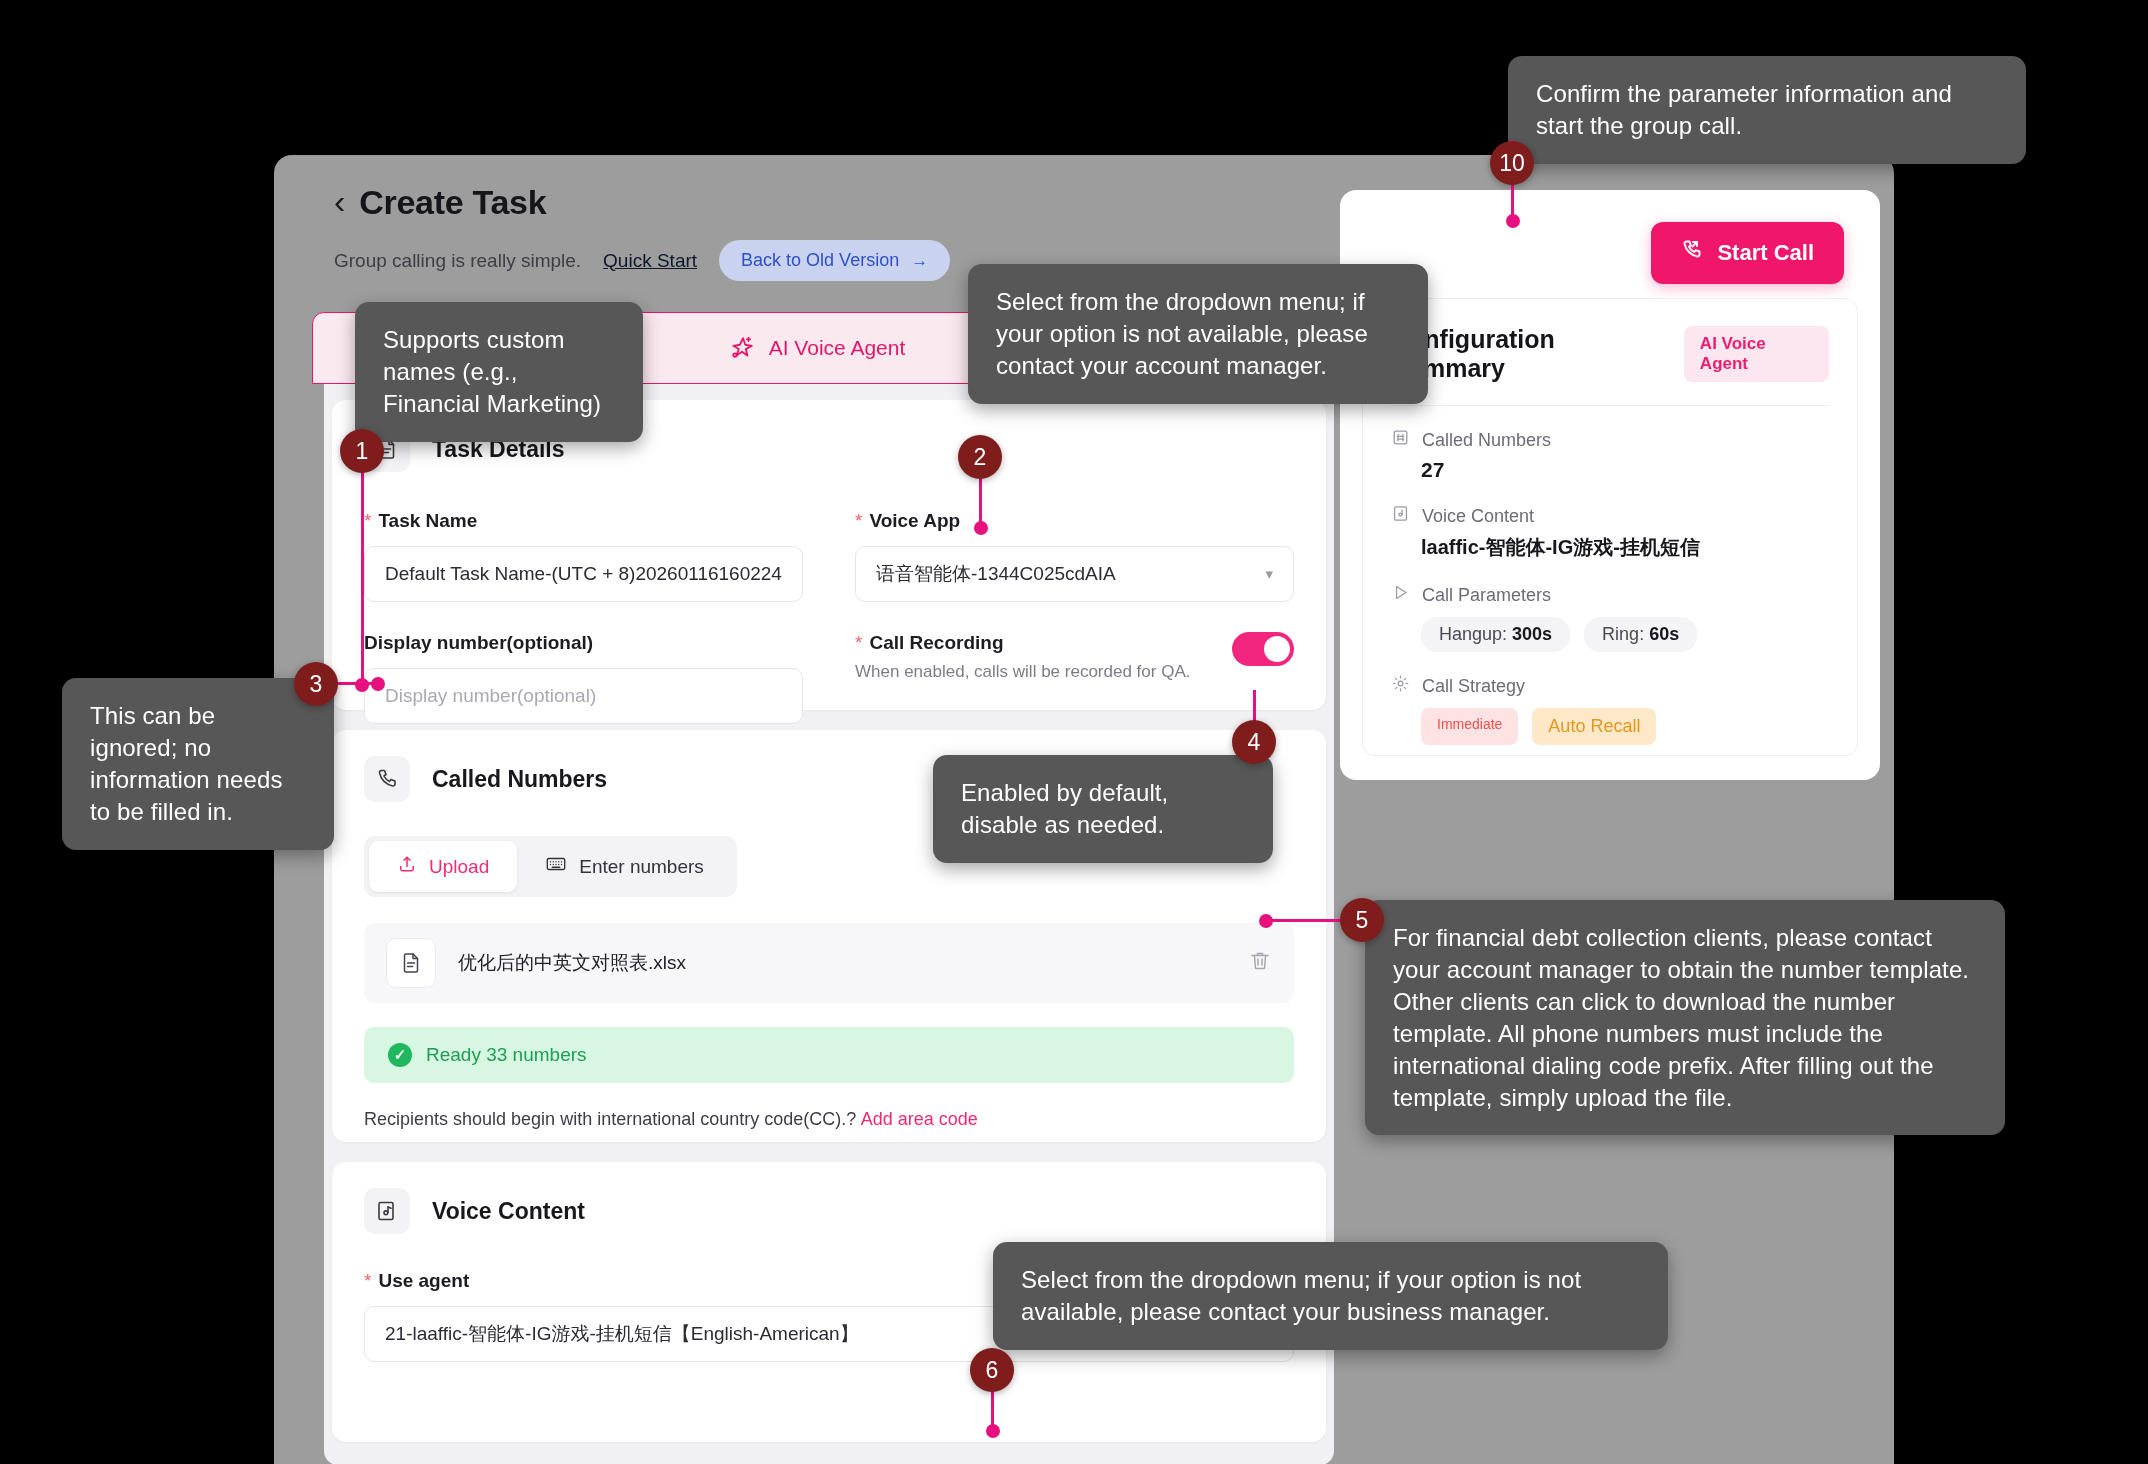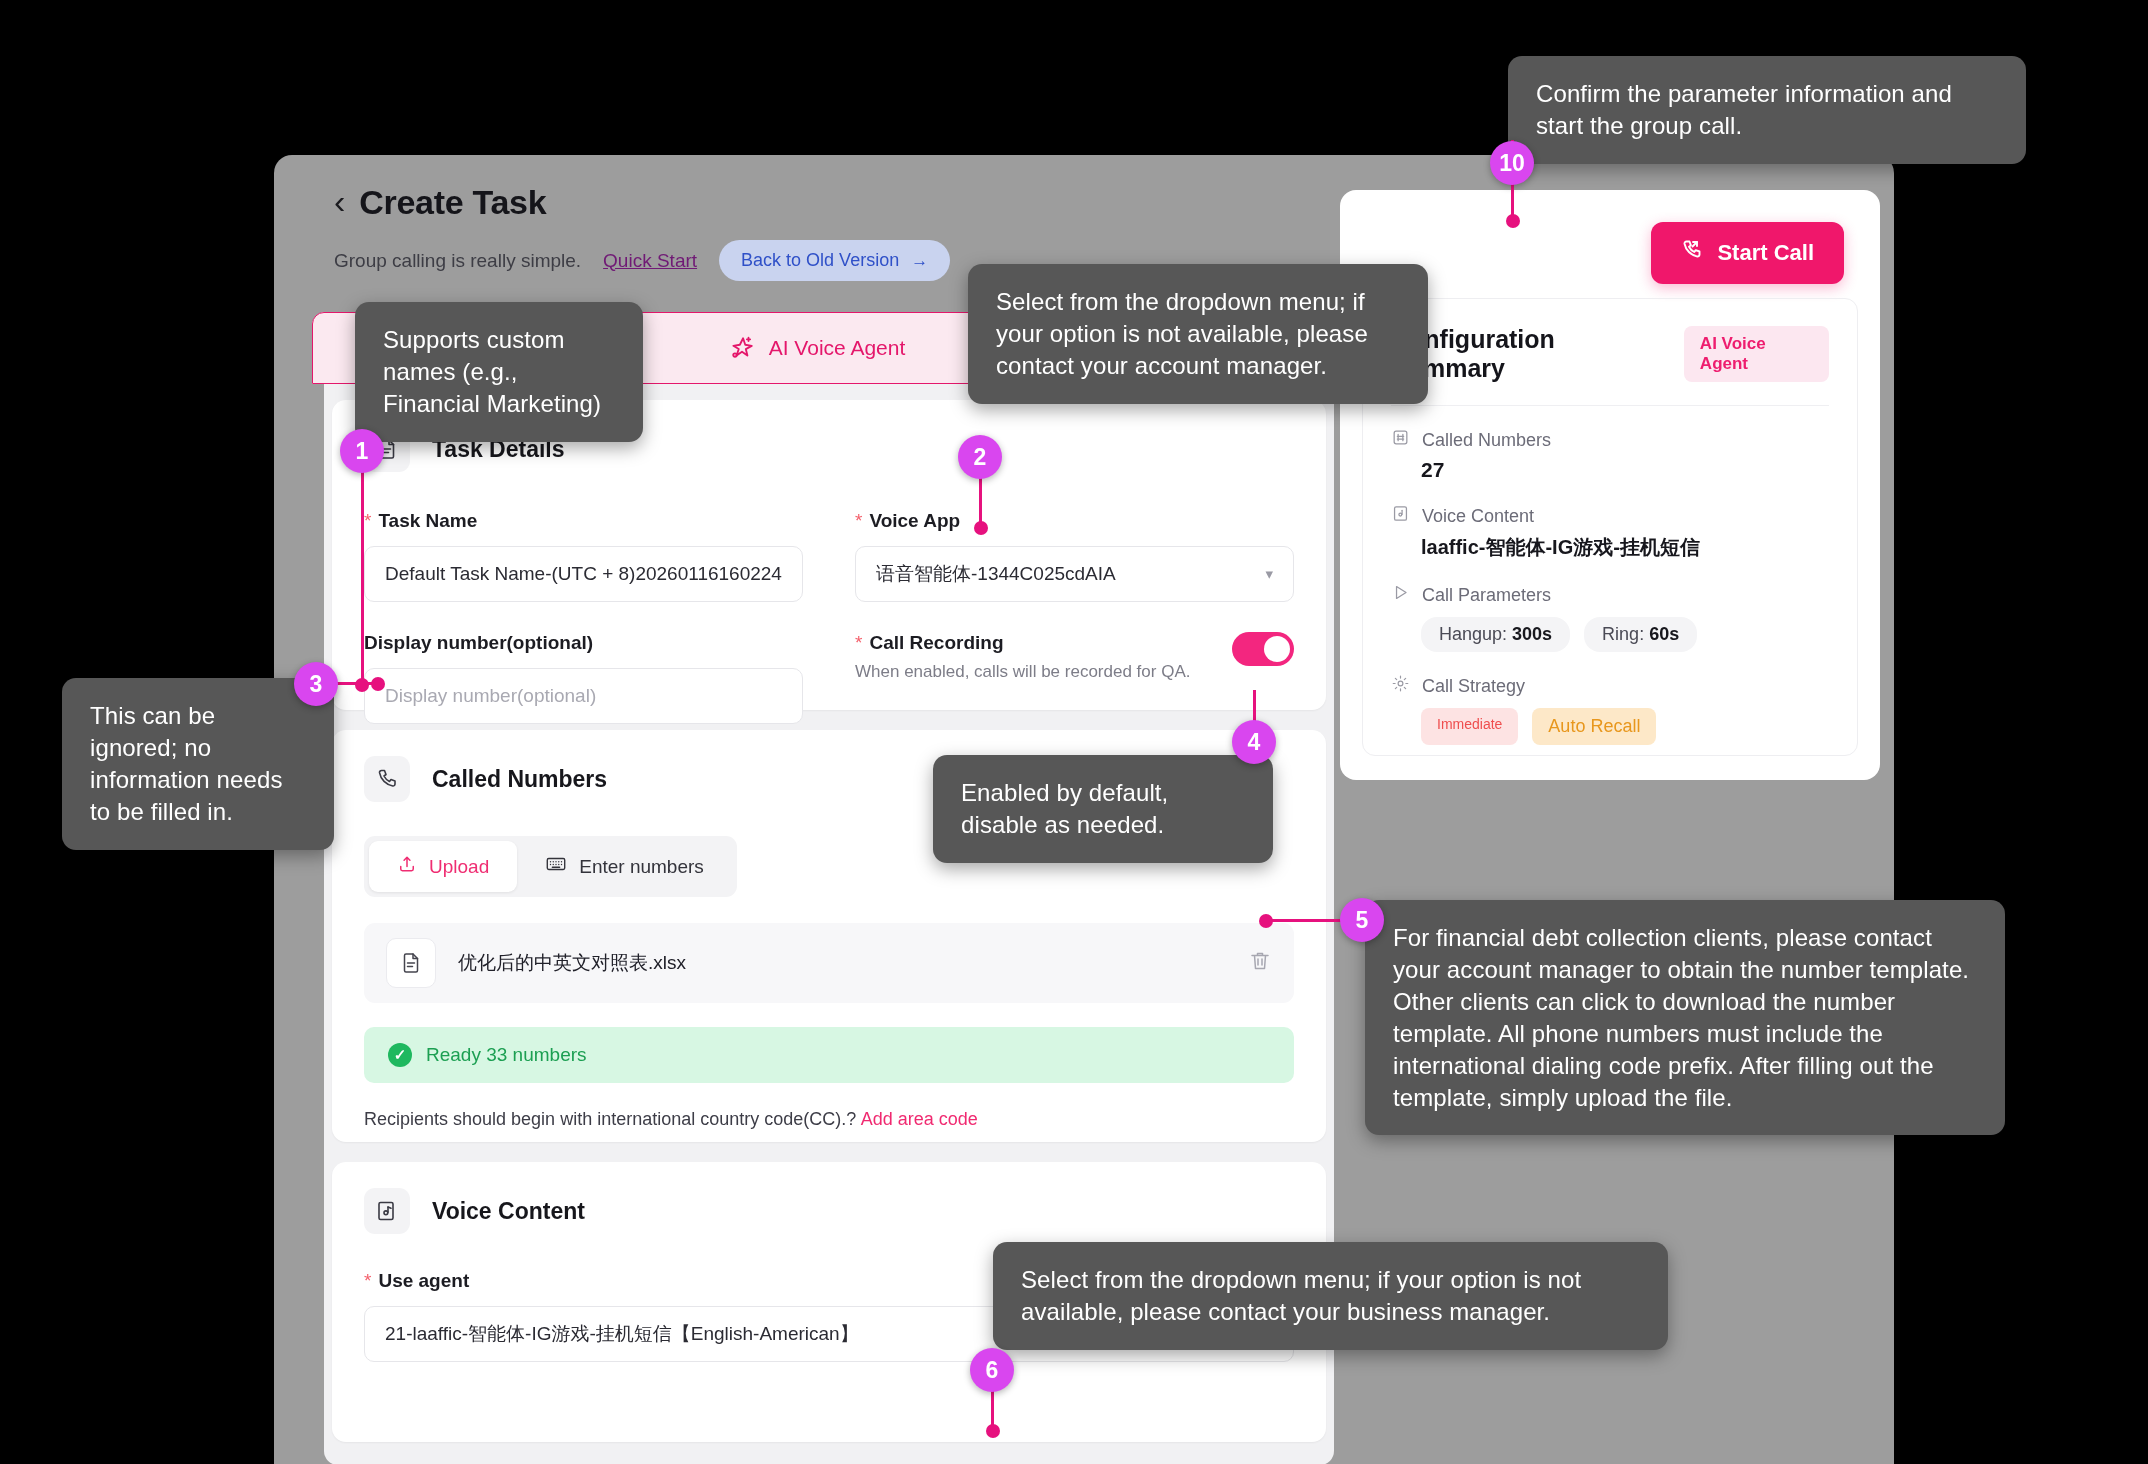--- a/index.html
+++ b/index.html
@@ -22,21 +22,21 @@
   }
   .app-header { position: absolute; left: 60px; top: 28px; right: 0; }
   .back-row { display: flex; align-items: center; gap: 14px; }
   .chev-back {
     font-size: 34px; color: #1b1b1f; line-height: 1; font-weight: 400;
     transform: translateY(-2px);
   }
   .page-title { font-size: 34px; font-weight: 700; color: #15151a; letter-spacing: -0.3px; }
   .subrow { display: flex; align-items: center; gap: 22px; margin-top: 18px; }
   .sub-text { font-size: 19px; color: #3d3d45; }
-  .quick-start { font-size: 19px; color: #701a75; text-decoration: underline; cursor: pointer; }
+  .quick-start { font-size: 19px; color: #0f172a; text-decoration: underline; cursor: pointer; }
   .old-ver-btn {
     display: inline-flex; align-items: center; gap: 12px;
     background: #c9d3ef; color: #2f50c8;
     border-radius: 22px; padding: 10px 22px;
     font-size: 18px; font-weight: 500; cursor: pointer;
   }
   .old-ver-btn .arr { font-size: 17px; }
 
   
   .tab-strip {
@@ -164,21 +164,21 @@
 
   
   .callout {
     position: absolute; background: #575757; color: #fff;
     border-radius: 14px; padding: 22px 28px;
     font-size: 24px; line-height: 1.33; letter-spacing: .1px;
     box-shadow: 0 6px 18px rgba(0,0,0,.35);
   }
   .marker {
     position: absolute; width: 44px; height: 44px; border-radius: 50%;
-    background: #d946ef; color: #fff; font-size: 23px; font-weight: 700;
+    background: #7f1d1d; color: #fff; font-size: 23px; font-weight: 400;
     display: flex; align-items: center; justify-content: center;
     box-shadow: 0 2px 7px rgba(0,0,0,.3); z-index: 40;
   }
   .lead { position: absolute; background: #e6117e; z-index: 30; }
   .dot {
     position: absolute; width: 14px; height: 14px; border-radius: 50%;
     background: #e6117e; z-index: 31;
   }
 </style>
 </head>

